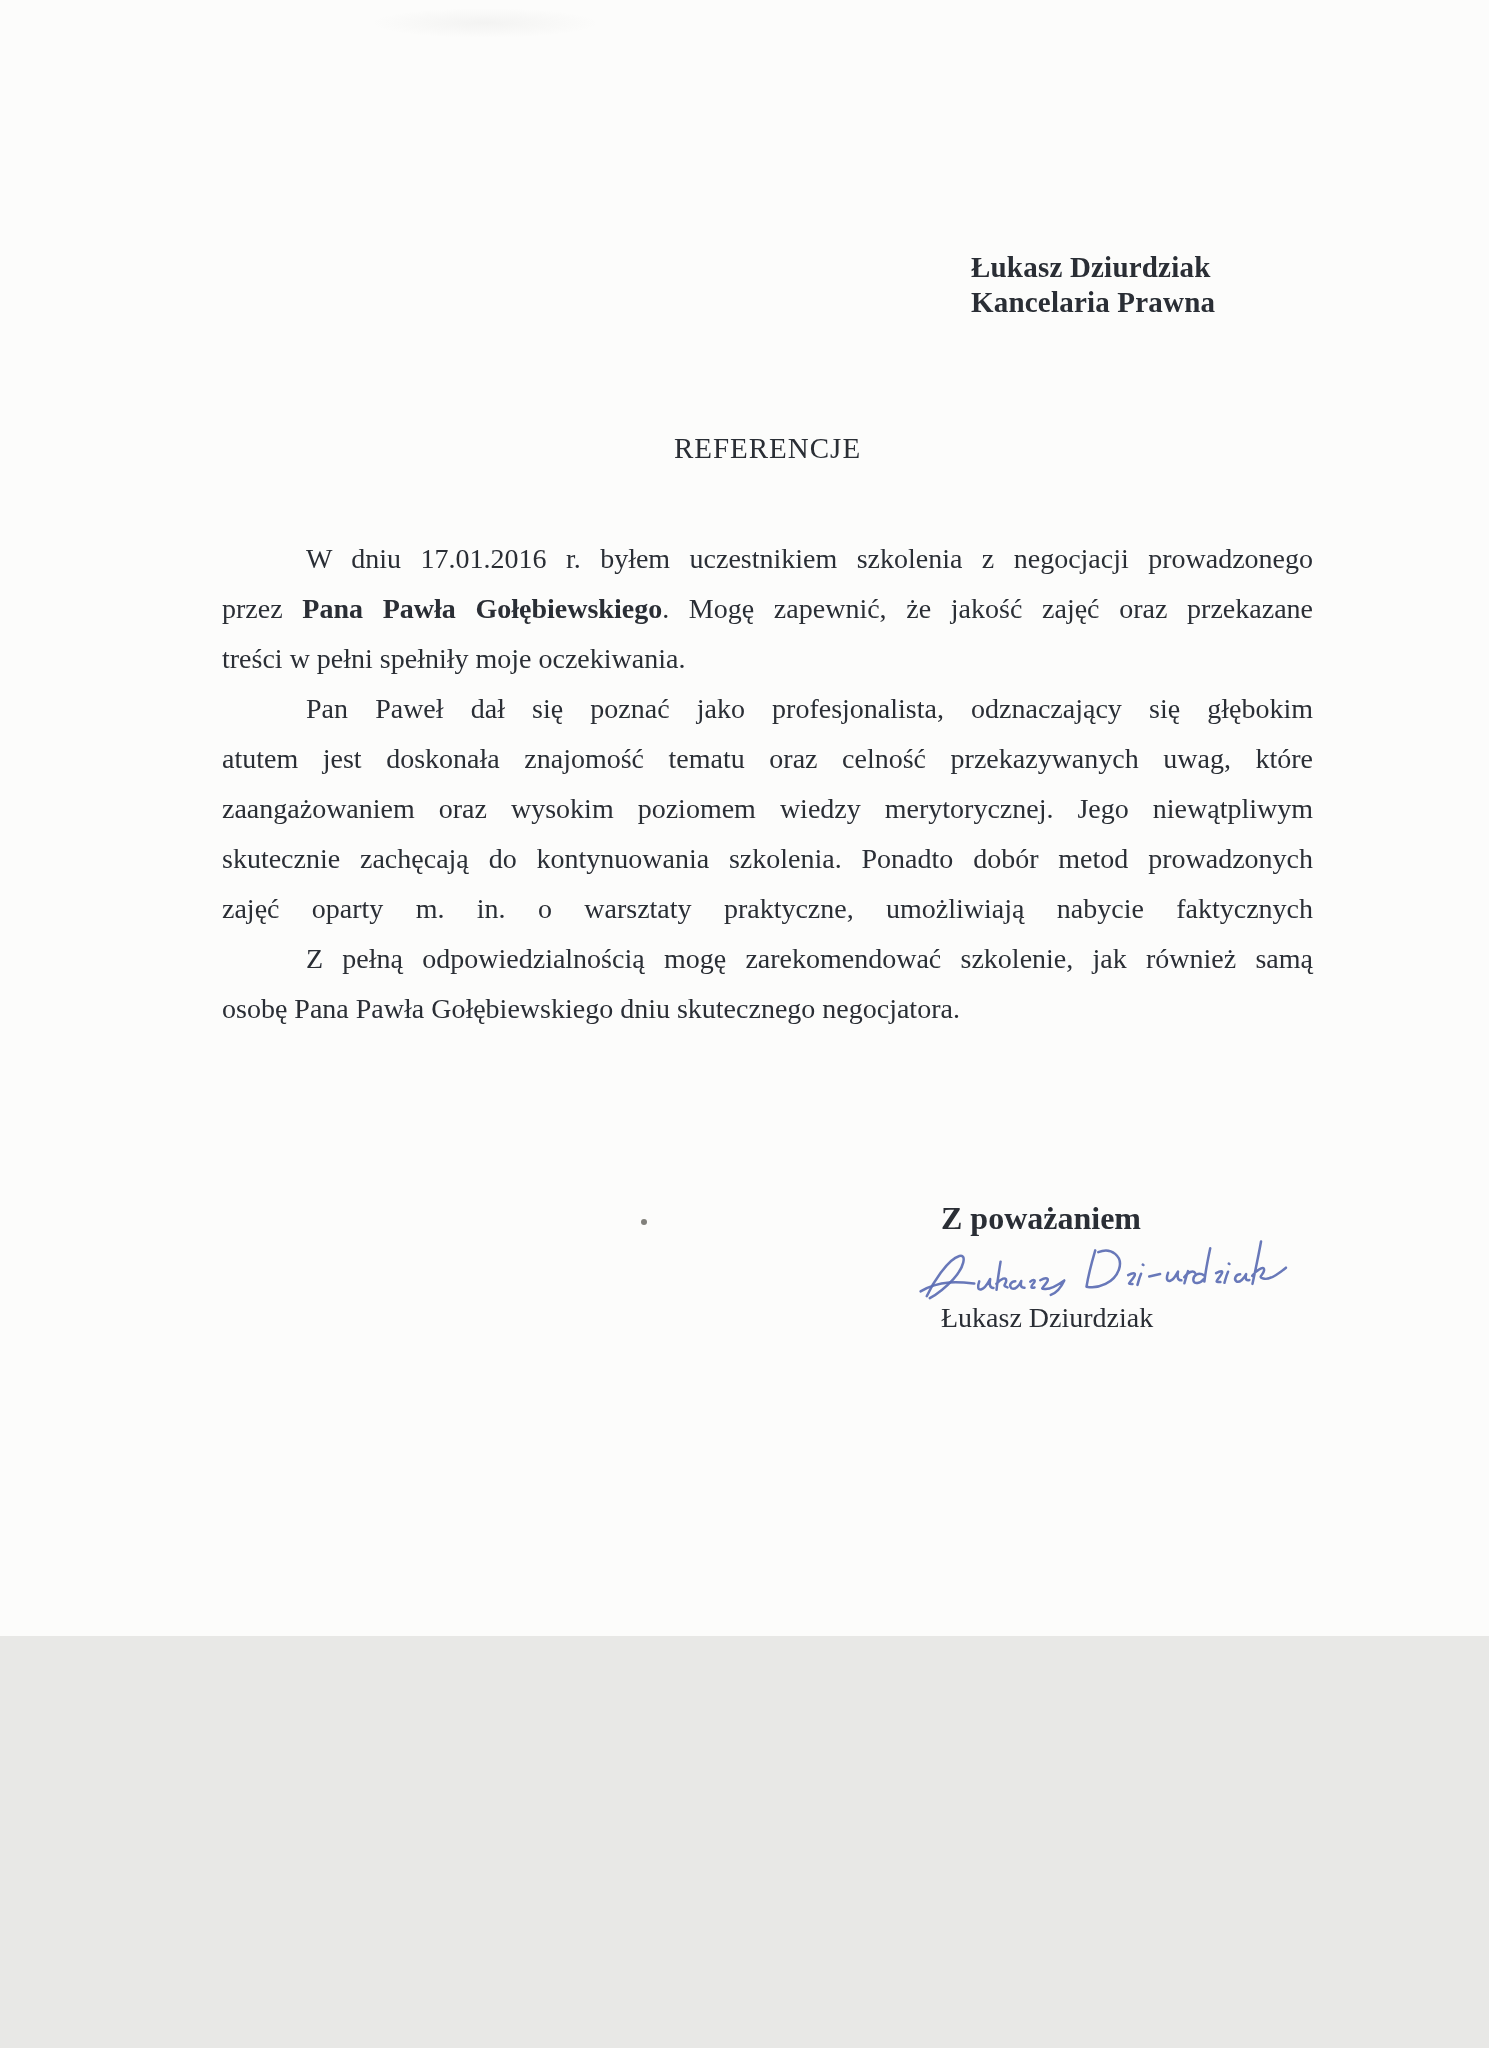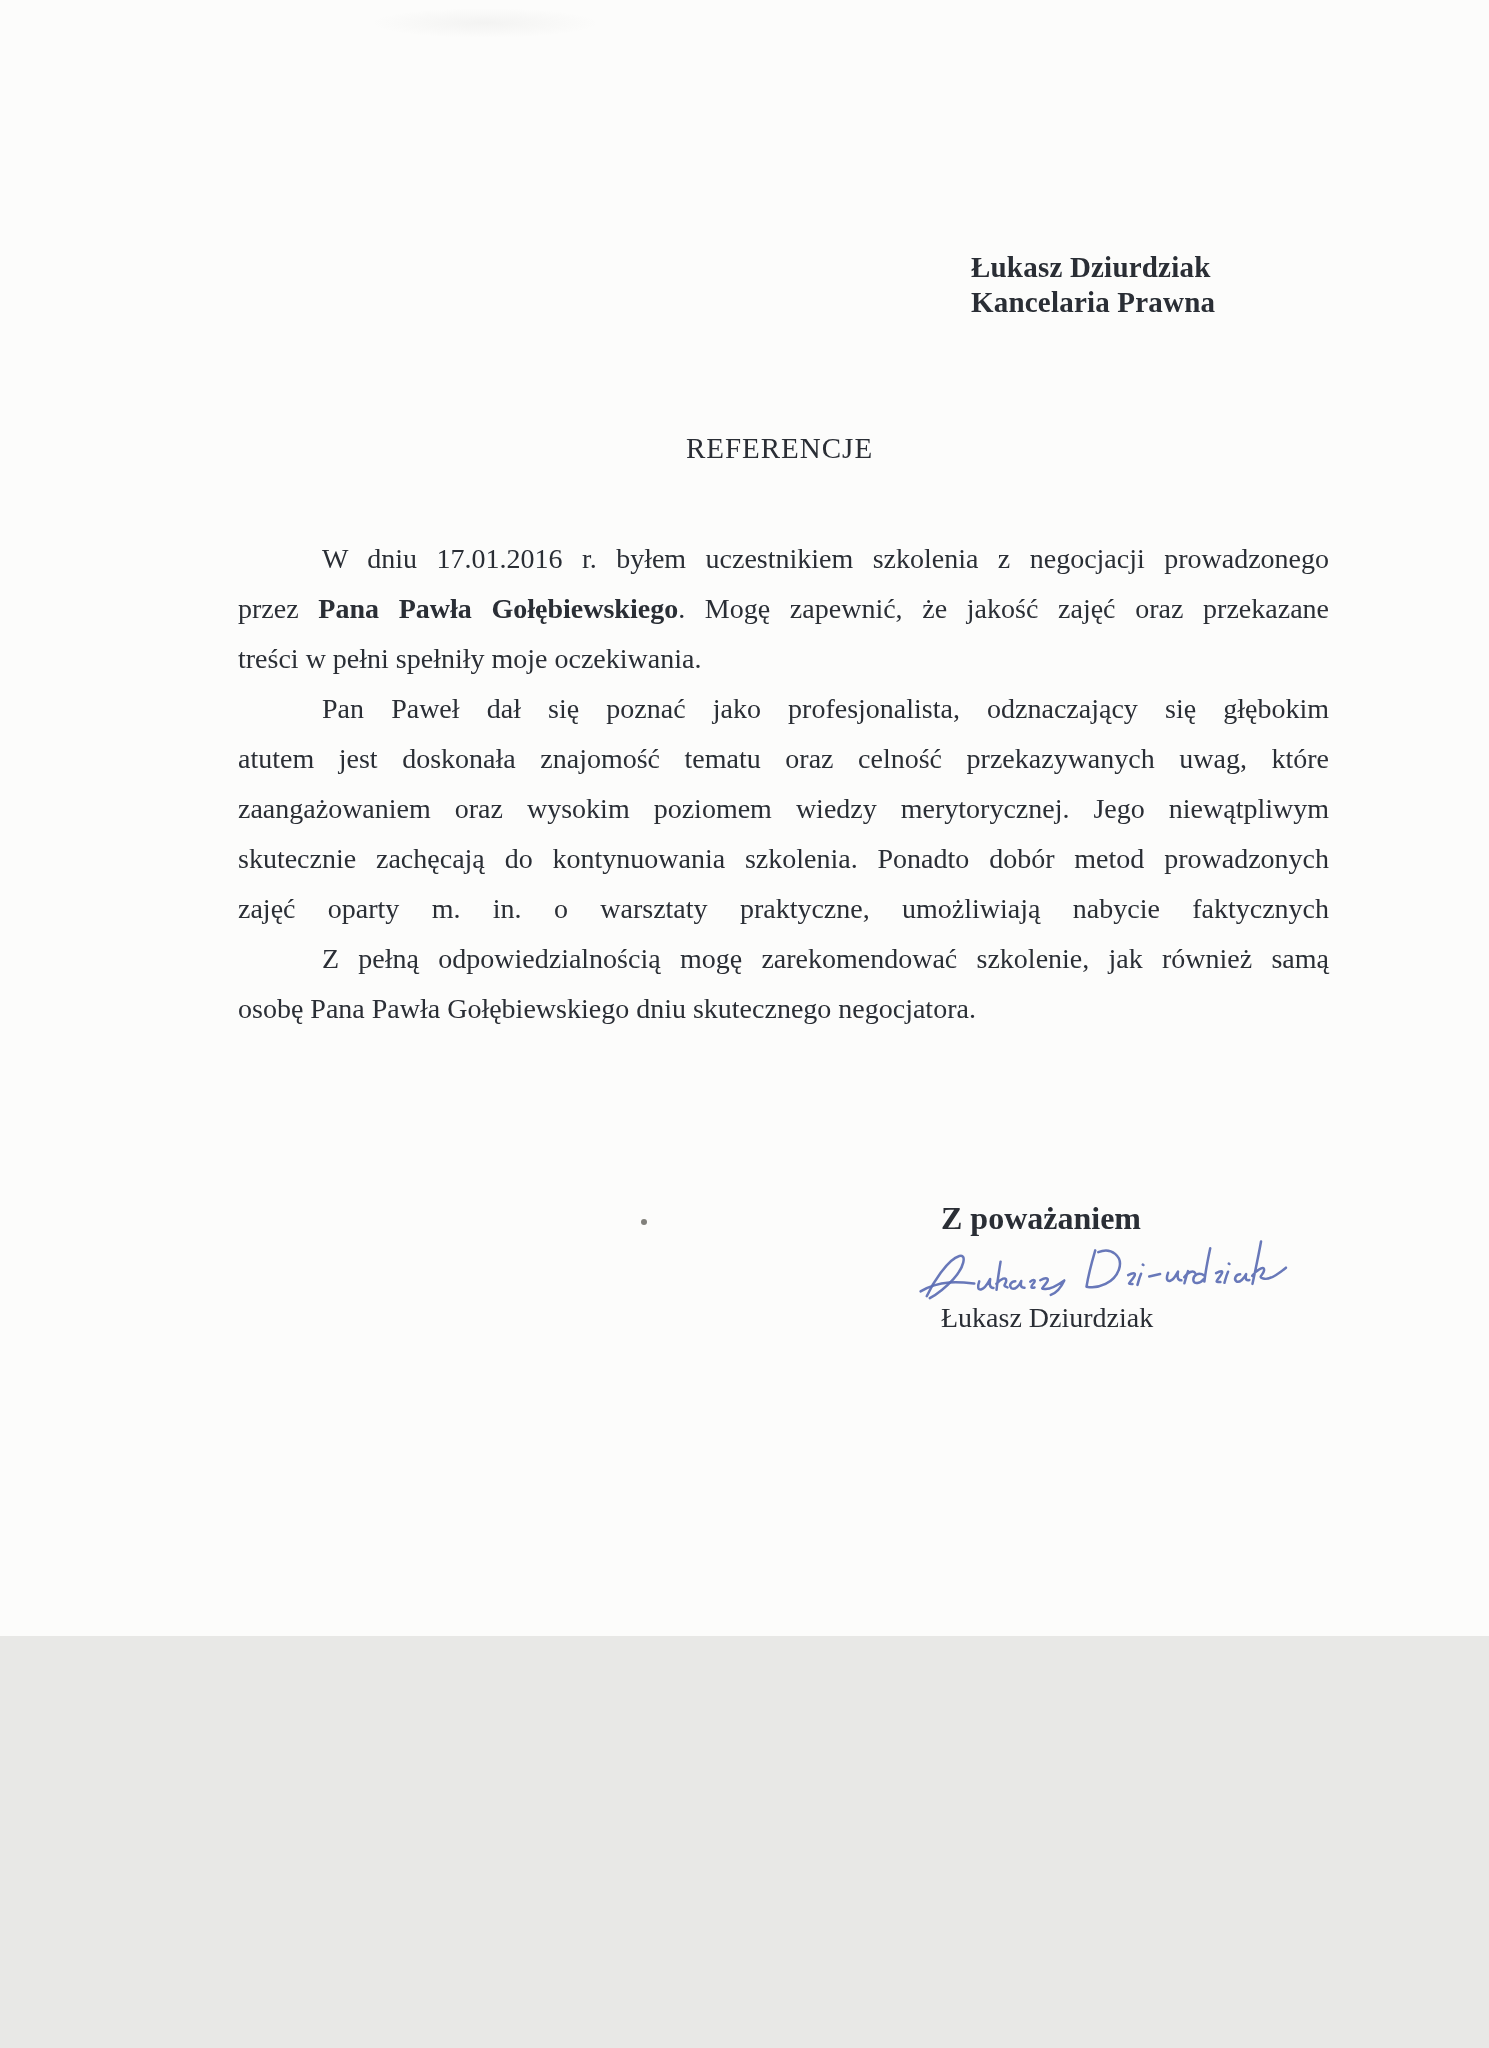--- a/index.html
+++ b/index.html
@@ -13,29 +13,28 @@
     overflow:hidden;
   }
   
   .letterhead{
     position:absolute;left:971px;top:250px;
     font-weight:bold;font-size:29px;line-height:35px;
     letter-spacing:0.2px;
   }
   
   .title{
-    position:absolute;left:234px;top:430px;width:1091px;
+    position:absolute;left:222px;top:430px;width:1091px;
     text-align:center;font-size:29px;line-height:36px;
     letter-spacing:1px;
   }
   
   .body{
     position:absolute;left:222px;top:534px;width:1091px;
     font-size:28px;
-    margin-left:16px;
   }
   .line{line-height:50px;min-height:50px;text-align:left;}
   .line.j{text-align:justify;text-align-last:justify;-moz-text-align-last:justify;}
   .line.indent{padding-left:84px;}
   .b{font-weight:bold;}
   
   .valediction{
     position:absolute;left:941px;top:1200px;
     font-size:32px;line-height:36px;font-weight:bold;
   }

